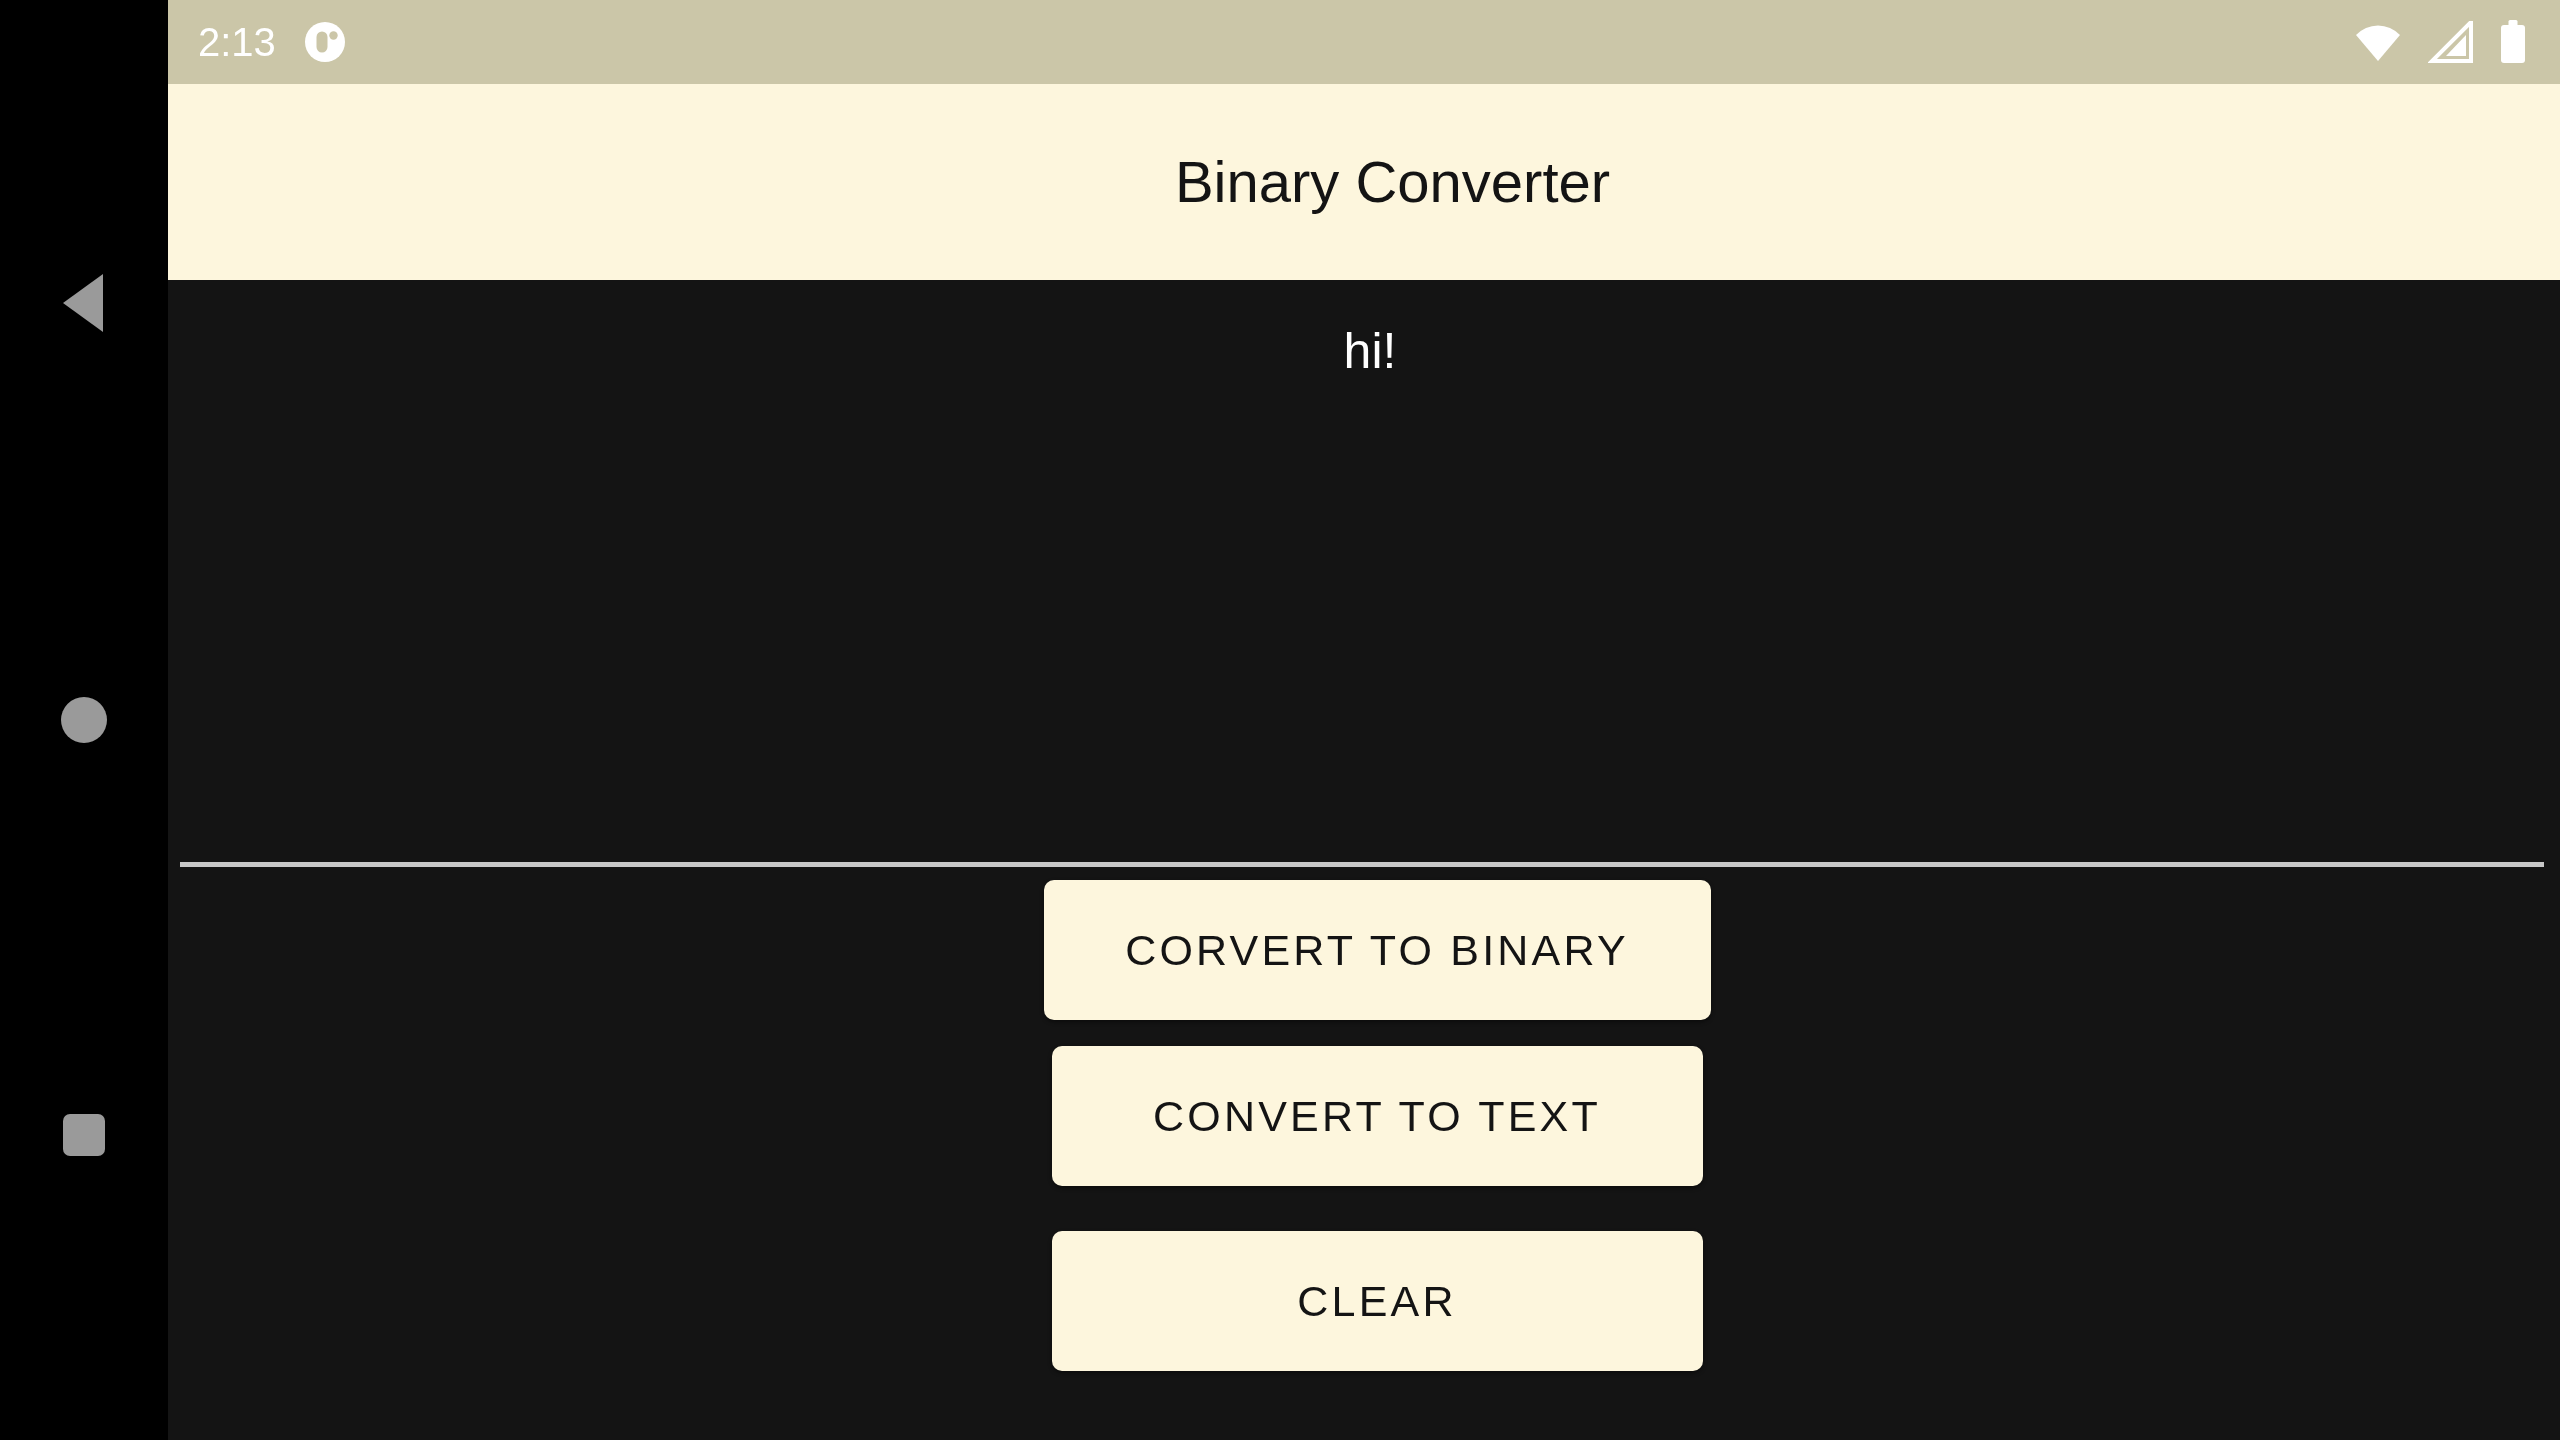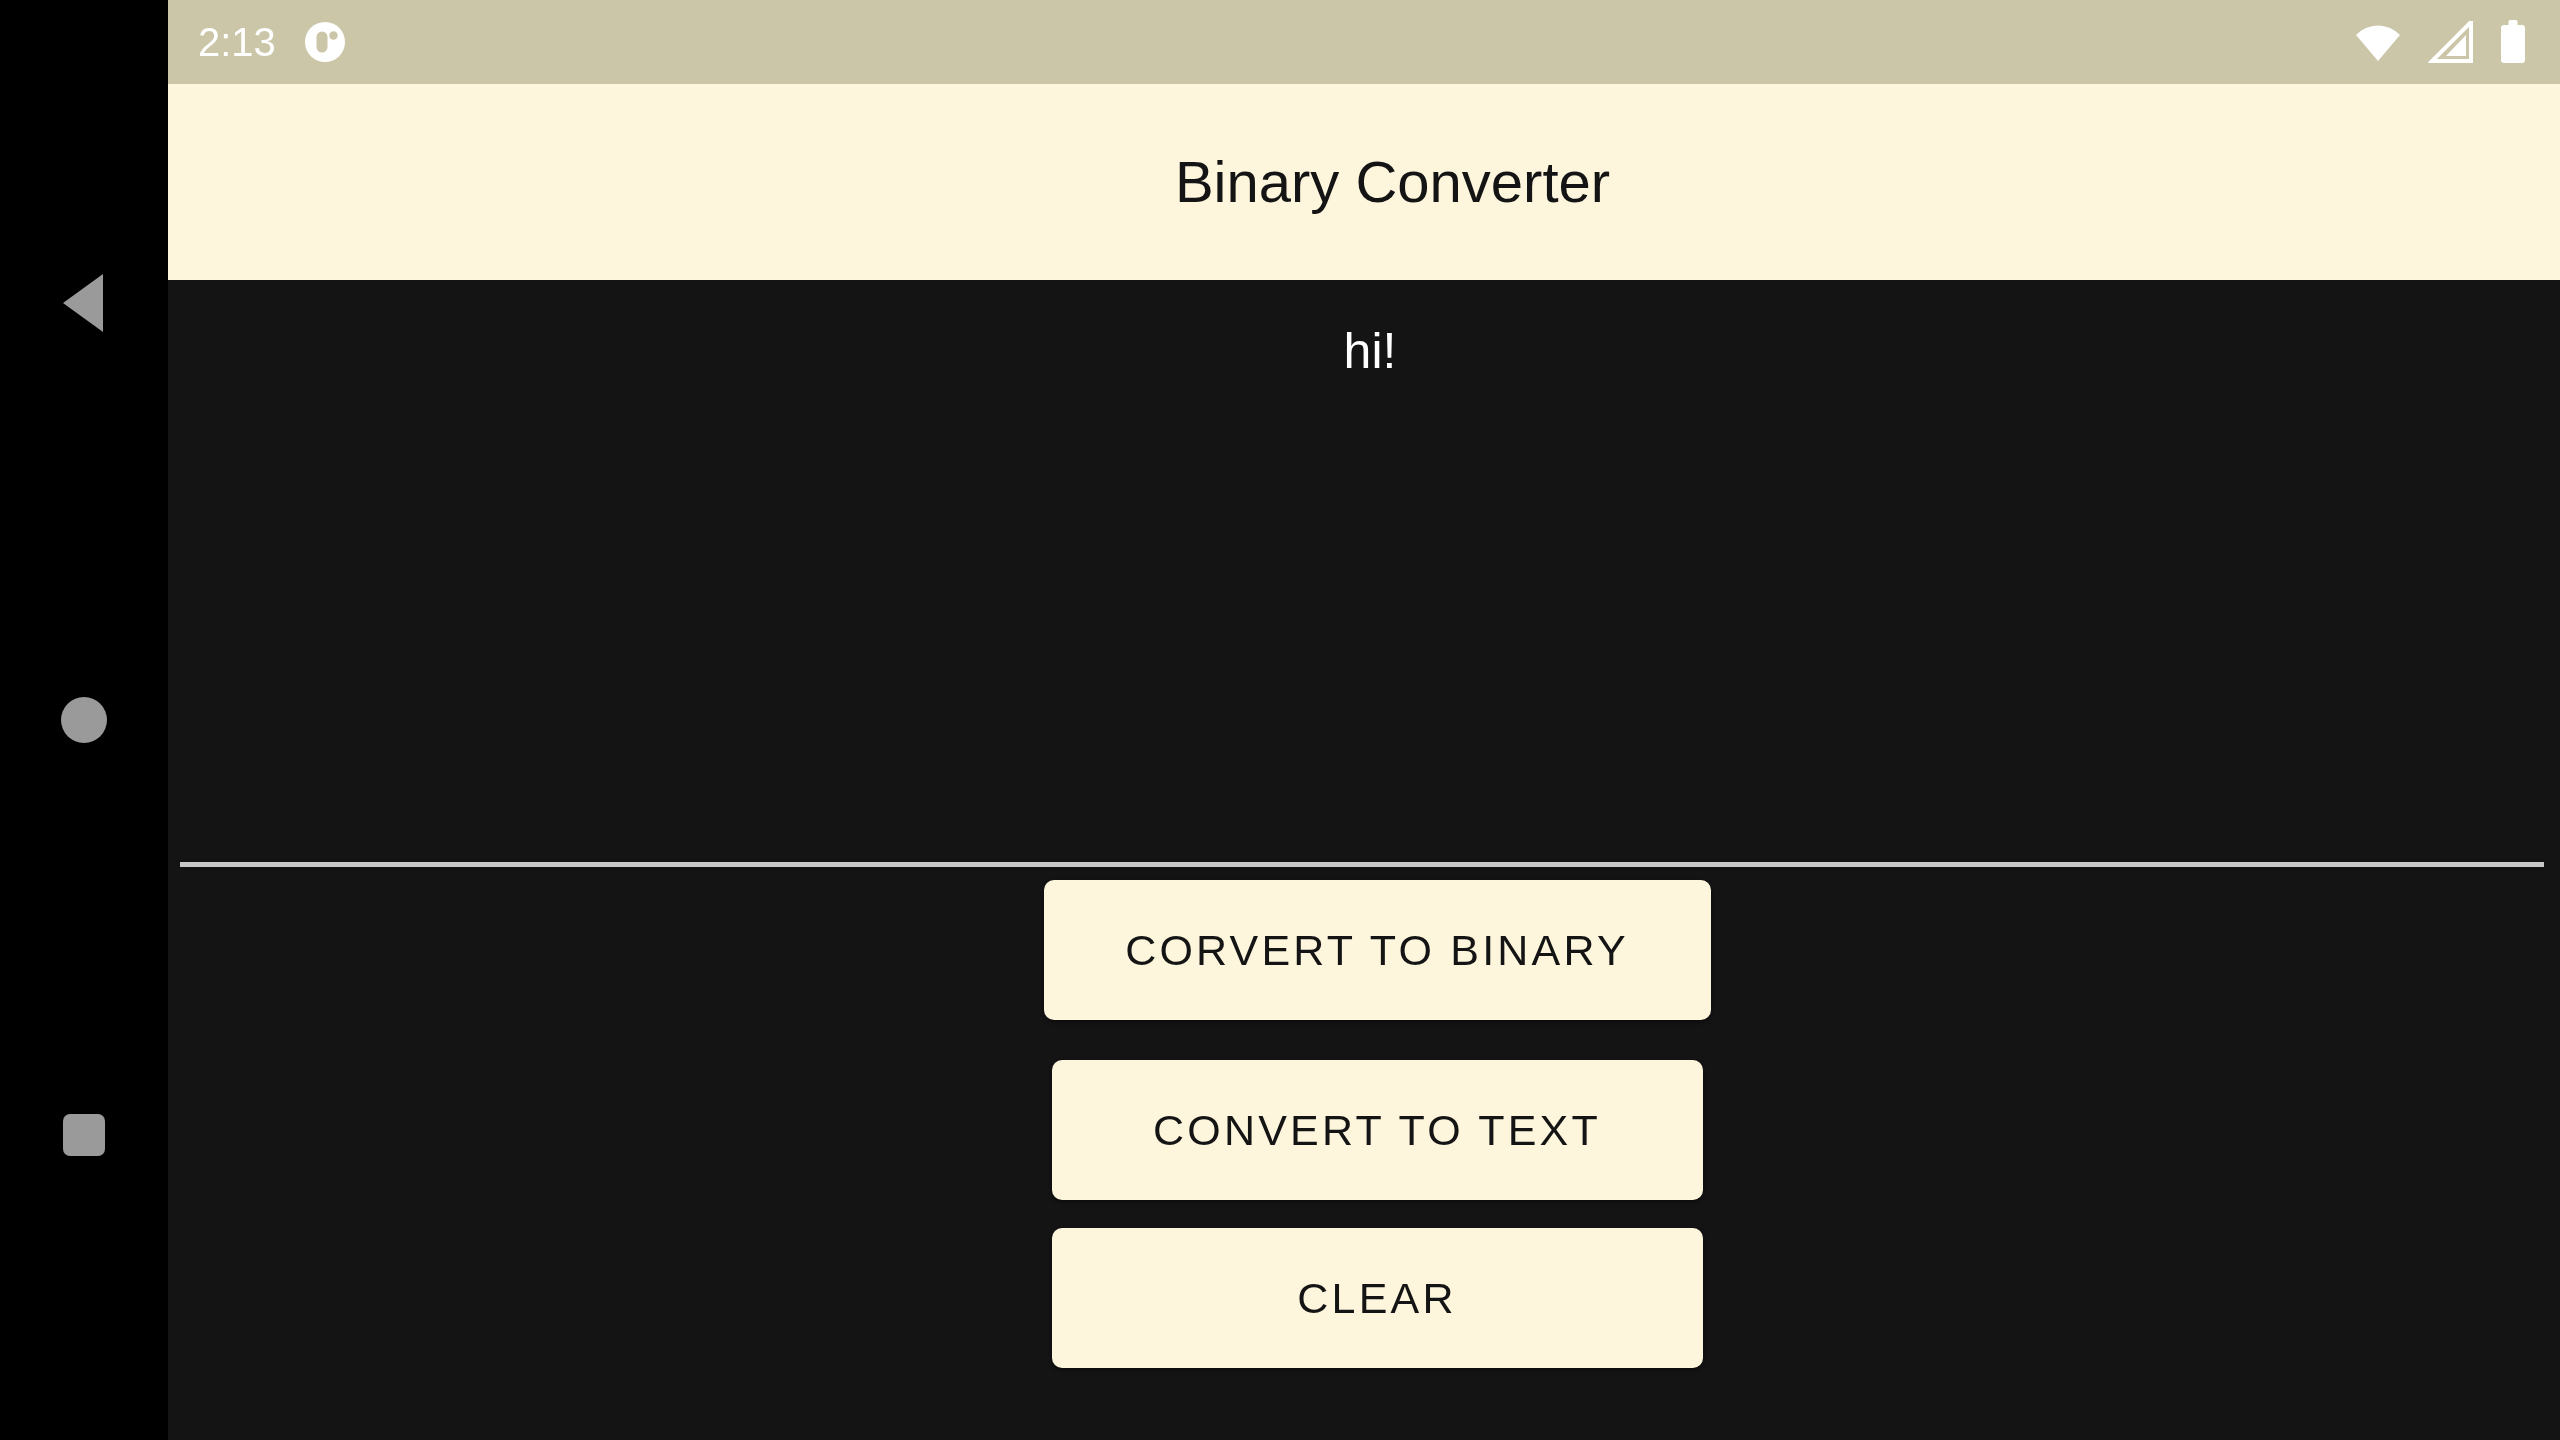--- a/index.html
+++ b/index.html
@@ -191,26 +191,26 @@
     padding: 0;
   }
   #btn-convert-binary {
     width: 667px;
     height: 140px;
     margin-top: 0;
   }
   #btn-convert-text {
     width: 651px;
     height: 140px;
-    margin-top: 40px;
+    margin-top: 26px;
   }
   #btn-clear {
     width: 651px;
     height: 140px;
-    margin-top: 28px;
+    margin-top: 45px;
   }
 </style>
 </head>
 <body>
 
 <div id="screen">
 
   <div id="navbar">
     <div class="nav-btn" id="nav-back">
       <div class="icon-back"></div>

